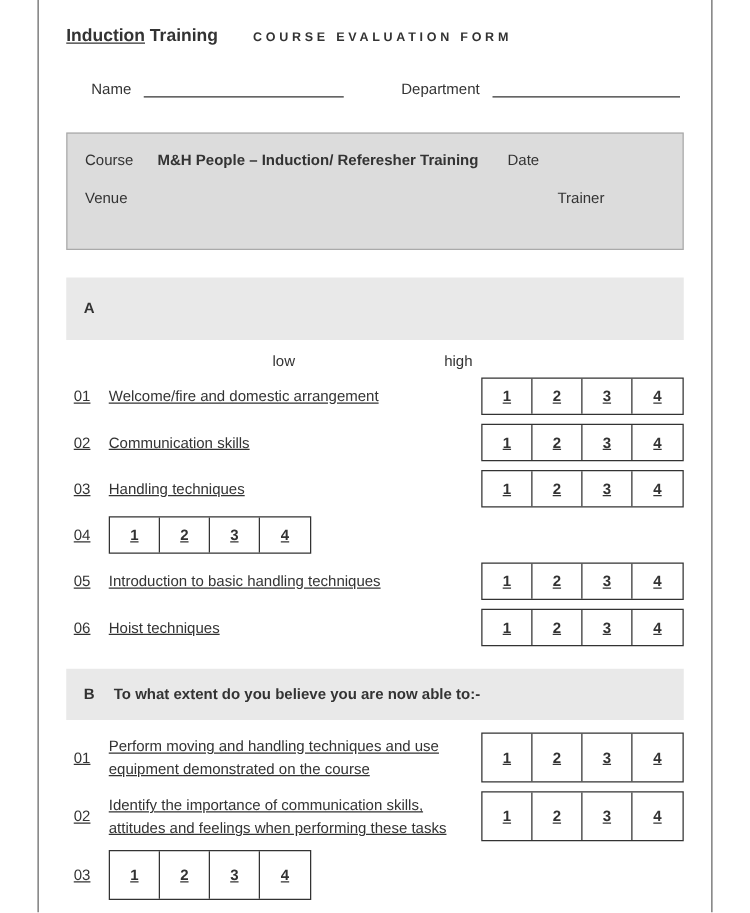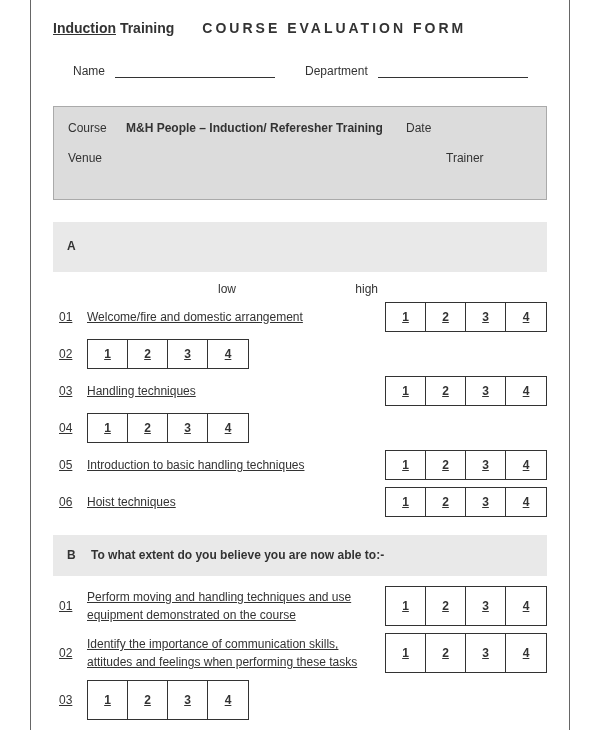--- a/index.html
+++ b/index.html
@@ -28,26 +28,26 @@
     margin-bottom: 28px;
   }
   .induction-training {
     font-weight: bold;
     font-size: 14px;
   }
   .induction-training .underline { text-decoration: underline; }
   .form-title {
     font-weight: bold;
     letter-spacing: 3px;
-    font-size: 14px;
+    font-size: 10px;
   }
   .name-dept {
     display: flex;
     margin: 0 0 28px 20px;
-    gap: 0;
+    gap: 16px;
   }
   .nd-group { display: flex; align-items: flex-end; }
   .nd-label { margin-right: 10px; }
   .nd-line {
     border-bottom: 1px solid #333;
     height: 14px;
     display: inline-block;
   }
   .course-block {
     background: #dcdcdc;
@@ -164,20 +164,21 @@
         <div class="item-text">Welcome/fire and domestic arrangement</div>
         <div class="rating">
           <div class="cell">1</div>
           <div class="cell">2</div>
           <div class="cell">3</div>
           <div class="cell">4</div>
         </div>
       </div>
       <div class="item-row">
         <div class="item-num">02</div>
+        <div class="item-text">Communication skills</div>
         <div class="rating">
           <div class="cell">1</div>
           <div class="cell">2</div>
           <div class="cell">3</div>
           <div class="cell">4</div>
         </div>
       </div>
       <div class="item-row">
         <div class="item-num">03</div>
         <div class="item-text">Handling techniques</div>

